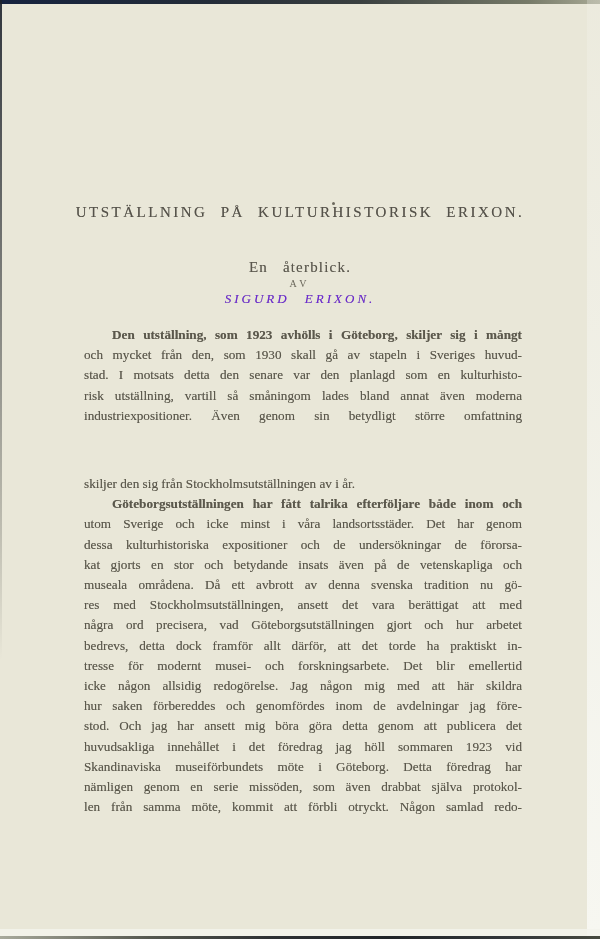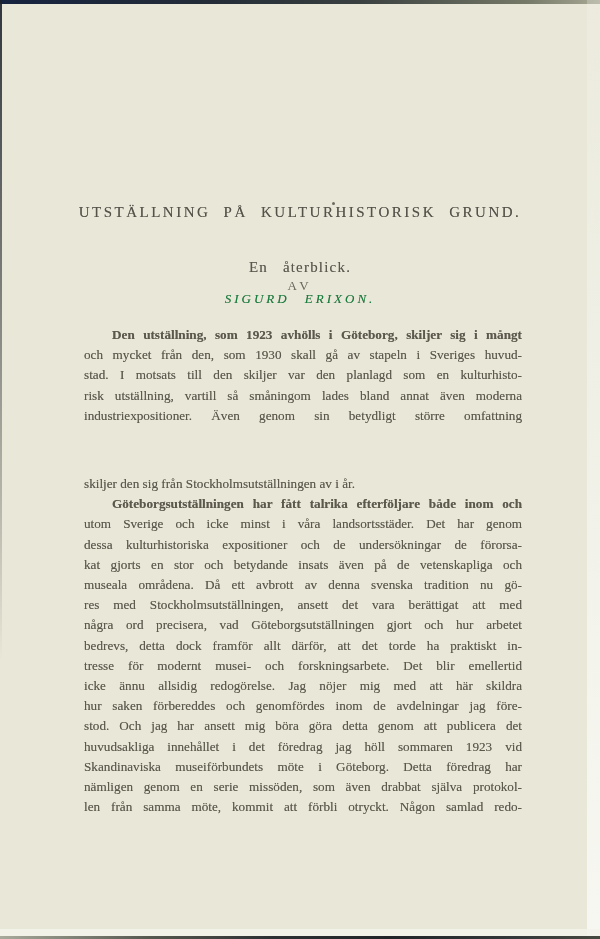--- a/index.html
+++ b/index.html
@@ -53,29 +53,29 @@
     position: absolute; top: 243px; left: 40px; right: 40px;
     margin: 16px; text-align: center;
     font-size: 15px; font-weight: normal;
     letter-spacing: 1.2px; word-spacing: 10px;
     color: #5a574d;
     text-shadow: 0 0 0.6px rgba(90,87,77,0.5);
   }
   .byline-label {
     position: absolute; top: 278px; left: 40px; right: 40px;
     text-align: center;
-    font-size: 13px; letter-spacing: 4px;
+    font-size: 10px; letter-spacing: 4px;
     color: #6a675b;
   }
   .author {
     position: absolute; top: 291px; left: 40px; right: 40px;
     text-align: center;
     font-style: italic;
     font-size: 13px; letter-spacing: 3px; word-spacing: 9px;
-    color: #15803d;
+    color: #6d28d9;
     text-shadow: 0 0 0.6px rgba(87,84,75,0.5);
   }
   
   .body-text {
     position: absolute; top: 325px; left: 84px; width: 438px;
     font-size: 13.2px; line-height: 20.2px;
     color: #5b584c;
     text-shadow: 0 0 0.6px rgba(91,88,76,0.55);
   }
   .line {
@@ -90,43 +90,43 @@
 <body>
 
 <div class="page">
   <div class="edge-top"></div>
   <div class="edge-left"></div>
   <div class="edge-right"></div>
   <div class="edge-bottom-light"></div>
   <div class="edge-bottom-dark"></div>
   <div class="speck"></div>
 
-  <h1 class="title">UTSTÄLLNING PÅ KULTURHISTORISK GRUND.</h1>
+  <h1 class="title">UTSTÄLLNING PÅ KULTURHISTORISK ERIXON.</h1>
   <h2 class="subtitle">En återblick.</h2>
   <div class="byline-label">AV</div>
   <div class="author">SIGURD ERIXON.</div>
 
   <div class="body-text">
     <div class="line indent">Den utställning, som 1923 avhölls i Göteborg, skiljer sig i mångt</div>
     <div class="line">och mycket från den, som 1930 skall gå av stapeln i Sveriges huvud-</div>
-    <div class="line">stad. I motsats till den skiljer var den planlagd som en kulturhisto-</div>
+    <div class="line">stad. I motsats detta den senare var den planlagd som en kulturhisto-</div>
     <div class="line">risk utställning, vartill så småningom lades bland annat även moderna</div>
     <div class="line">industriexpositioner. Även genom sin betydligt större omfattning</div>
     <div class="line para-end">skiljer den sig från Stockholmsutställningen av i år.</div>
 
     <div class="line indent">Göteborgsutställningen har fått talrika efterföljare både inom och</div>
     <div class="line">utom Sverige och icke minst i våra landsortsstäder. Det har genom</div>
     <div class="line">dessa kulturhistoriska expositioner och de undersökningar de förorsa-</div>
     <div class="line">kat gjorts en stor och betydande insats även på de vetenskapliga och</div>
     <div class="line">museala områdena. Då ett avbrott av denna svenska tradition nu gö-</div>
     <div class="line">res med Stockholmsutställningen, ansett det vara berättigat att med</div>
     <div class="line">några ord precisera, vad Göteborgsutställningen gjort och hur arbetet</div>
     <div class="line">bedrevs, detta dock framför allt därför, att det torde ha praktiskt in-</div>
     <div class="line">tresse för modernt musei- och forskningsarbete. Det blir emellertid</div>
-    <div class="line">icke ännu allsidig redogörelse. Jag nöjer mig med att här skildra</div>
+    <div class="line">icke någon allsidig redogörelse. Jag någon mig med att här skildra</div>
     <div class="line">hur saken förbereddes och genomfördes inom de avdelningar jag före-</div>
     <div class="line">stod. Och jag har ansett mig böra göra detta genom att publicera det</div>
     <div class="line">huvudsakliga innehållet i det föredrag jag höll sommaren 1923 vid</div>
     <div class="line">Skandinaviska museiförbundets möte i Göteborg. Detta föredrag har</div>
     <div class="line">nämligen genom en serie missöden, som även drabbat själva protokol-</div>
     <div class="line">len från samma möte, kommit att förbli otryckt. Någon samlad redo-</div>
   </div>
 </div>
 
 </body></html>

